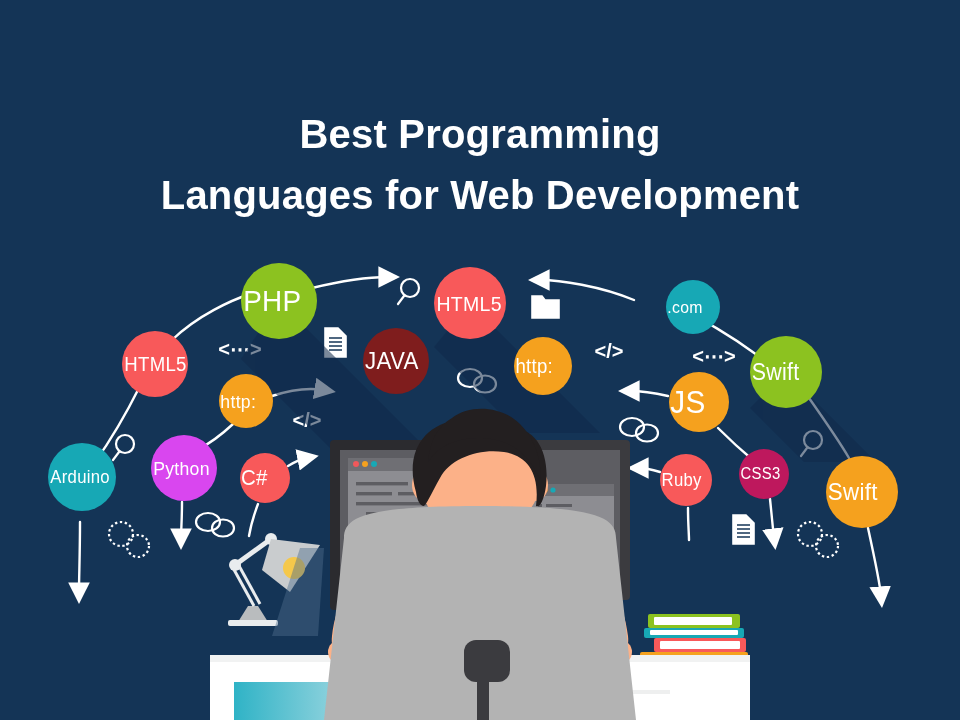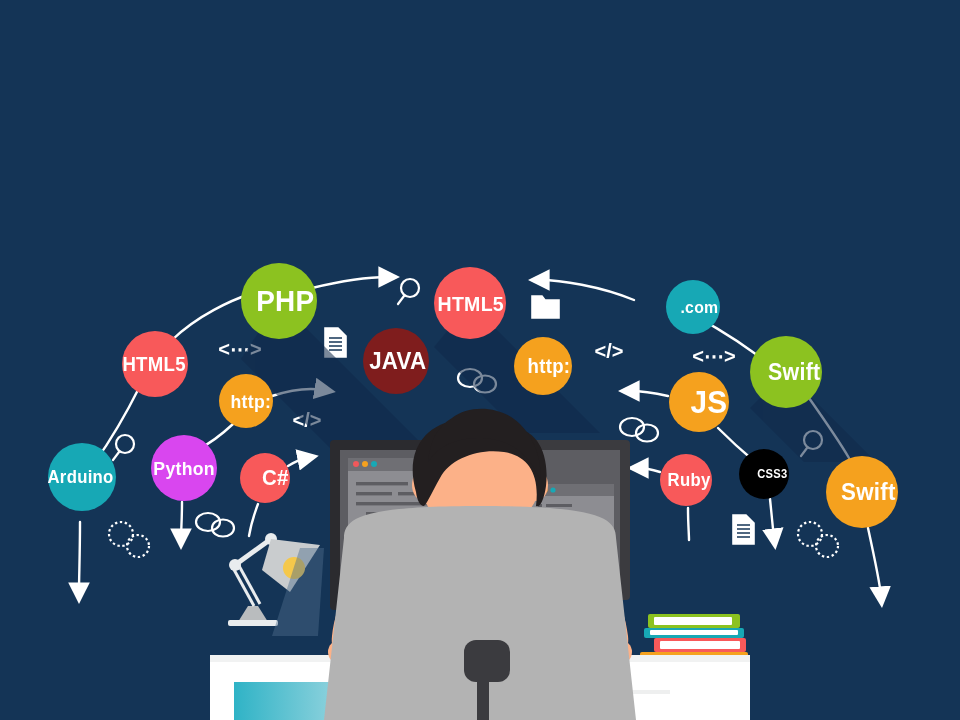--- a/index.html
+++ b/index.html
@@ -23,38 +23,40 @@
     line-height:1.52;
     letter-spacing:.2px;
     white-space:pre-line;
   }
   
   .layer{position:absolute;left:0;top:0;width:960px;height:720px;}
   
   .bub{
     position:absolute;
     border-radius:50%;
-    display:flex;align-items:center;justify-content:flex-end;
+    display:flex;align-items:center;justify-content:flex-start;
     color:#fff;
-    font-weight:bold;
+    font-weight:normal;
     line-height:1;
     text-align:center;
     letter-spacing:.3px;
     font-family:"Liberation Sans","DejaVu Sans",sans-serif;
     transform:translate(-50%,-50%);
     box-sizing:border-box;
     user-select:none;
   }
   .bub span{display:block;transform:scaleX(.93);}
 </style>
 </head>
 <body>
 
 <div id="stage">
 
+  <div id="title">Best Programming
+Languages for Web Development</div>
 
   <svg class="layer" viewBox="0 0 960 720" xmlns="http://www.w3.org/2000/svg">
     <defs>
       <marker id="arw" markerWidth="9" markerHeight="9" refX="4" refY="4.5" orient="auto" markerUnits="strokeWidth">
         <path d="M0,0 L9,4.5 L0,9 z" fill="#ffffff"></path>
       </marker>
       <linearGradient id="lapGrad" x1="0" y1="0" x2="1" y2="0">
         <stop offset="0%" stop-color="#2fb3c6"></stop>
         <stop offset="100%" stop-color="#d9eaef"></stop>
       </linearGradient>
@@ -344,21 +346,21 @@
       </div>
       <div class="bub" style="left: 786px; top: 372px; width: 72px; height: 72px; background: rgb(140, 194, 32); font-size: 23px;">
         <span>Swift</span>
       </div>
       <div class="bub" style="left: 699px; top: 402px; width: 60px; height: 60px; background: rgb(245, 161, 30); font-size: 32px;">
         <span>JS</span>
       </div>
       <div class="bub" style="left: 686px; top: 480px; width: 52px; height: 52px; background: rgb(248, 89, 90); font-size: 18px;">
         <span>Ruby</span>
       </div>
-      <div class="bub" style="left: 764px; top: 474px; width: 50px; height: 50px; background: #000000; font-size: 12px;">
+      <div class="bub" style="left: 764px; top: 474px; width: 50px; height: 50px; background: #be185d; font-size: 16px;">
         <span>CSS3</span>
       </div>
       <div class="bub" style="left: 862px; top: 492px; width: 72px; height: 72px; background: rgb(245, 161, 30); font-size: 24px;">
         <span>Swift</span>
       </div>
     </div>
 
 </div>
 
 </body></html>

